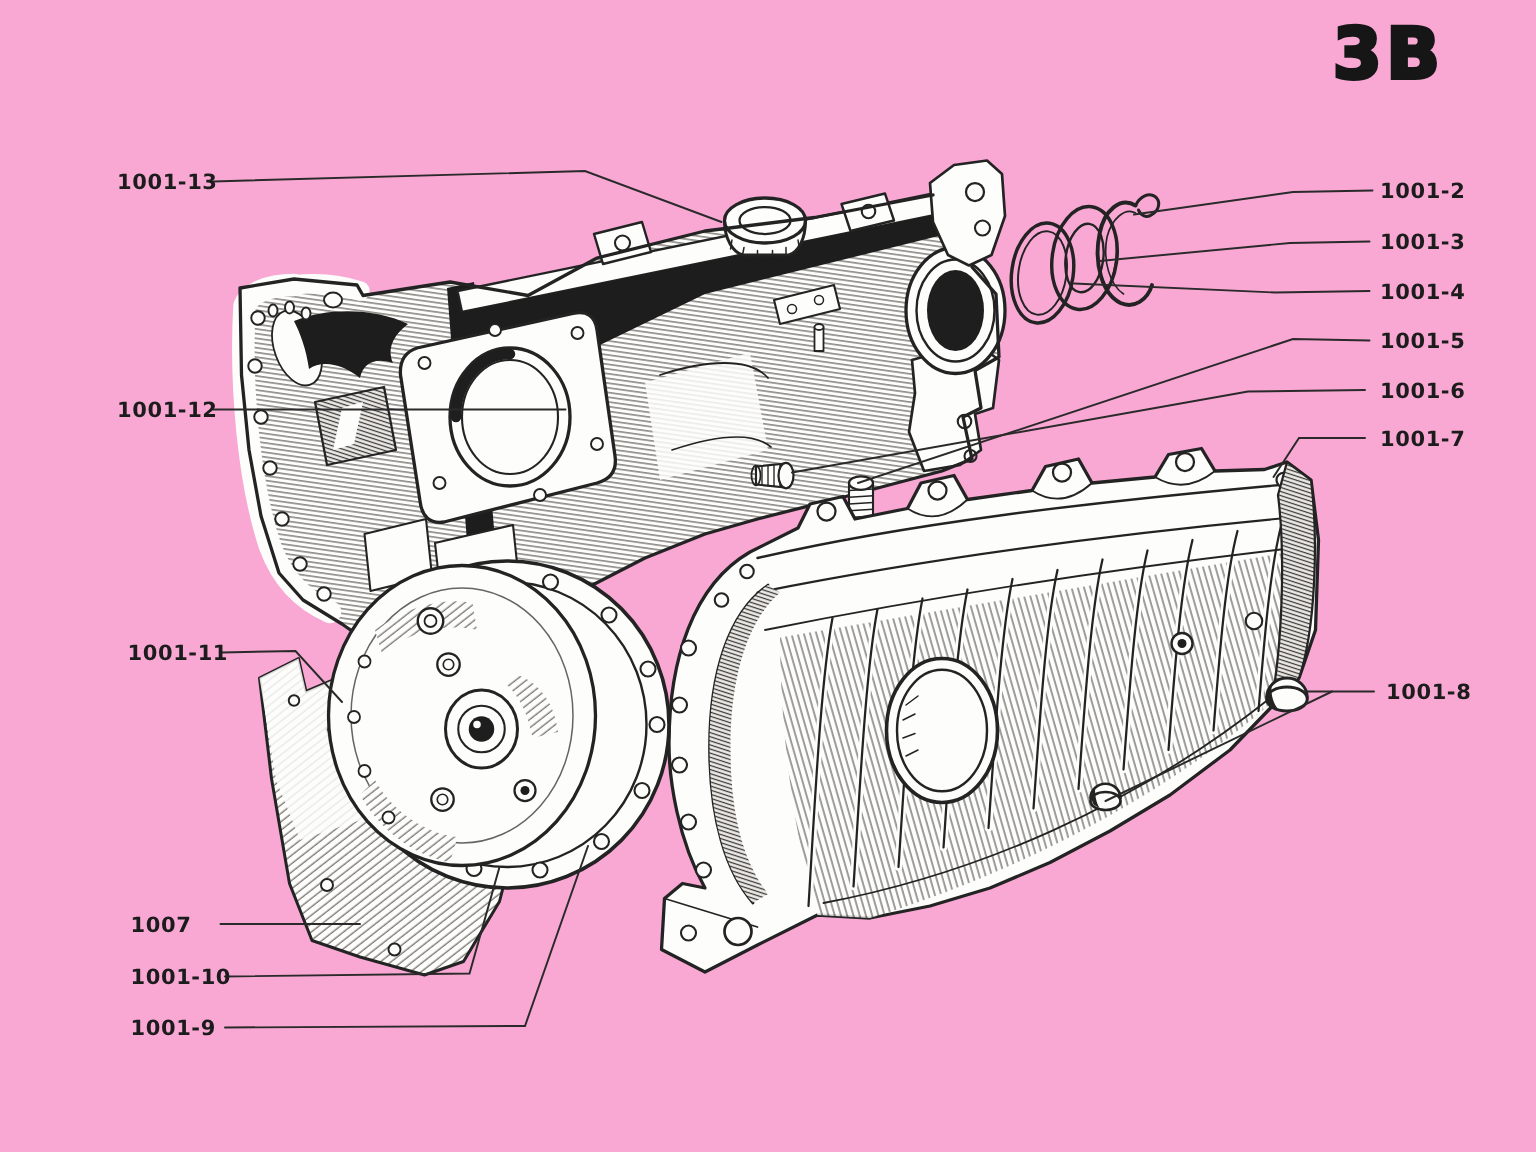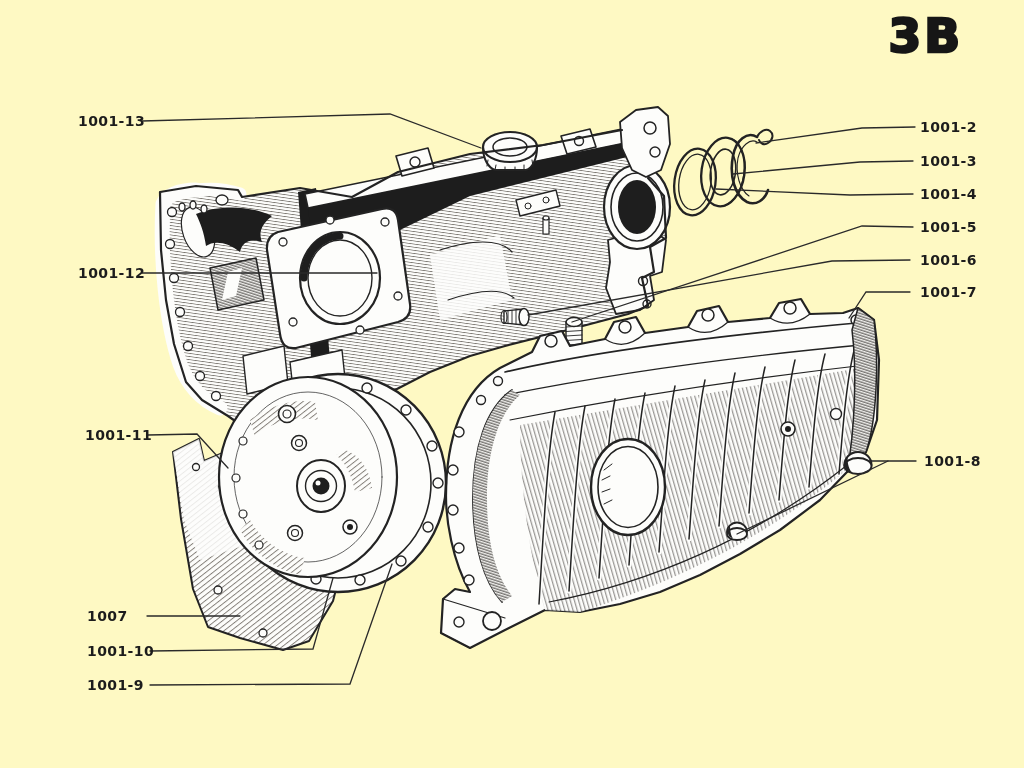--- a/index.html
+++ b/index.html
@@ -1,16 +1,16 @@
 <!DOCTYPE html>
 <html><head>
 <meta charset="utf-8">
 <style>
   html,body{margin:0;padding:0;background:#e8e8e6;}
-  .page{position:relative;width:1024px;height:768px;background:#fef9c3;overflow:hidden;
+  .page{position:relative;width:1024px;height:768px;background:#f9a8d4;overflow:hidden;
         font-family:"DejaVu Sans",sans-serif;}
   svg{position:absolute;left:0;top:0;}
   .lbl{font-family:"DejaVu Sans",sans-serif;font-size:14px;font-weight:bold;
        letter-spacing:0.4px;fill:#1c1c1c;}
   .leader{stroke:#2a2a2a;stroke-width:1.3;fill:none;stroke-linecap:round;}
   .pagecode{font-family:"DejaVu Sans",sans-serif;font-size:47px;font-weight:bold;
             letter-spacing:3px;fill:#161616;stroke:#161616;stroke-width:2.6px;paint-order:stroke;}
 </style>
 </head>
 <body>

